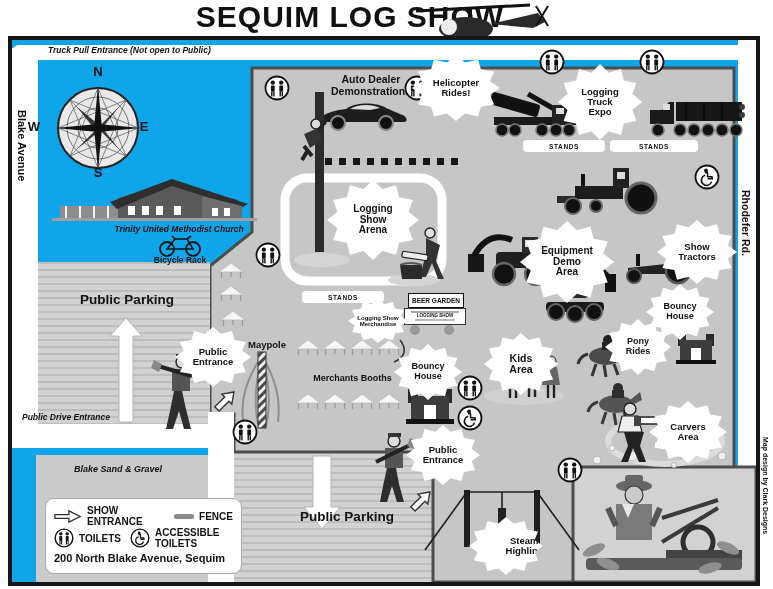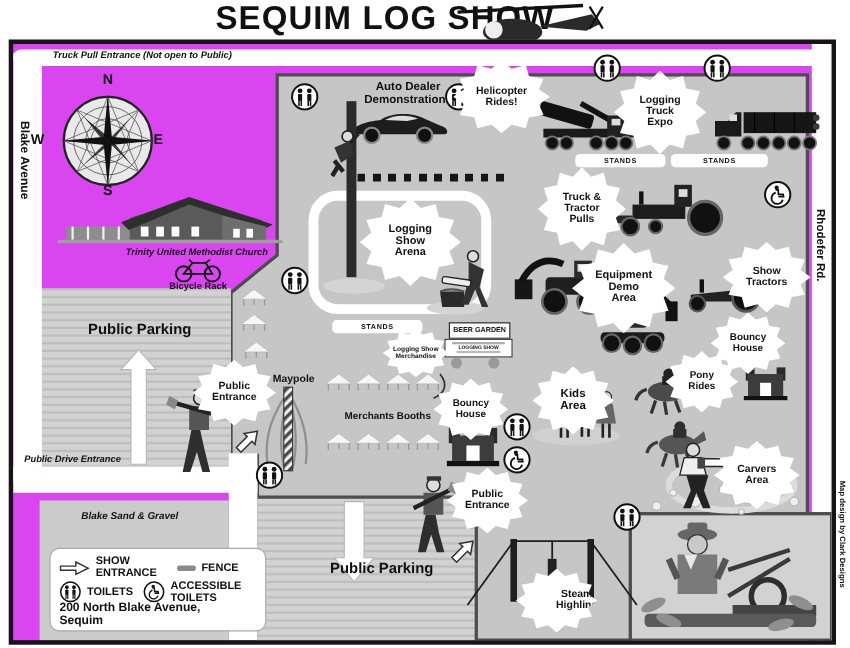--- a/index.html
+++ b/index.html
@@ -5,32 +5,32 @@
   html,body{margin:0;padding:0;background:#fff;}
   #page{position:relative;width:773px;height:589px;background:#fff;overflow:hidden;
         font-family:"Liberation Sans","DejaVu Sans",sans-serif;color:#111;}
   .abs{position:absolute;}
   .lbl{font-weight:800;line-height:1.1;}
   .it{font-style:italic;}
   .ctr{text-align:center;}
   .v{writing-mode:vertical-rl;}
   #title{left:120px;top:0;width:460px;height:34px;font-size:30px;font-weight:900;
          text-align:center;letter-spacing:1px;}
-  #map{left:8px;top:36px;width:744px;height:542px;border:4px solid #151515;background:#d946ef;}
+  #map{left:8px;top:36px;width:744px;height:542px;border:4px solid #151515;background:#0ea5e9;}
   .burst{background:#fff;display:flex;align-items:center;justify-content:center;
          text-align:center;font-weight:800;
          clip-path:polygon(100% 50%,88.6% 60.4%,93.3% 75%,78.3% 78.3%,75% 93.3%,60.4% 88.6%,50% 100%,39.6% 88.6%,25% 93.3%,21.7% 78.3%,6.7% 75%,11.4% 60.4%,0% 50%,11.4% 39.6%,6.7% 25%,21.7% 21.7%,25% 6.7%,39.6% 11.4%,50% 0%,60.4% 11.4%,75% 6.7%,78.3% 21.7%,93.3% 25%,88.6% 39.6%);}
   .burst span{white-space:pre-line;line-height:1.08;}
   .pre{white-space:pre-line;}
   .standsbar{background:#fff;border-radius:4px;display:flex;align-items:center;justify-content:center;
              font-size:6.5px;font-weight:800;letter-spacing:.6px;}
   .icon26{width:26px;height:26px;}
   .bleachers{height:7px;background:repeating-linear-gradient(90deg,#161616 0 7px,rgba(0,0,0,0) 7px 14px);}
   .sign{background:#fff;border:1.5px solid #111;display:flex;align-items:center;justify-content:center;font-weight:800;}
-  #legend{background:#fff;border:1.5px solid #a9a9a9;border-radius:9px;padding:6px 24px 4px 8px;box-sizing:border-box;}
+  #legend{background:#fff;border:1.5px solid #a9a9a9;border-radius:9px;padding:6px 8px 4px 8px;box-sizing:border-box;}
   .lrow{display:flex;align-items:center;gap:5px;height:22px;}
   .ltext{font-size:10px;font-weight:800;}
   .fencebar{width:24px;height:5px;background:#8a8a8a;border-radius:2px;}
   svg{display:block;}
 </style>
 </head>
 <body>
 <div id="page">
 
 <div id="title" class="abs">SEQUIM LOG SHOW</div>
@@ -682,25 +682,20 @@
   <div class="abs" style="left:432px;top:285px;width:10px;height:10px;border-radius:50%;background:#9a9a9a;"></div>
 
   <div class="abs burst" style="left:400px;top:15px;width:88px;height:66px;font-size:9.5px;">
         <span>Helicopter
 Rides!</span>
       </div>
   <div class="abs burst" style="left:546px;top:24px;width:84px;height:76px;font-size:9.5px;">
         <span>Logging
 Truck
 Expo</span>
-      </div>
-  <div class="abs burst" style="left:477px;top:112px;width:80px;height:76px;font-size:9.5px;">
-        <span>Truck &amp;
-Tractor
-Pulls</span>
       </div>
   <div class="abs burst" style="left:315px;top:140px;width:92px;height:80px;font-size:10px;">
         <span>Logging
 Show
 Arena</span>
       </div>
   <div class="abs burst" style="left:508px;top:181px;width:94px;height:82px;font-size:10px;">
         <span>Equipment
 Demo
 Area</span>

